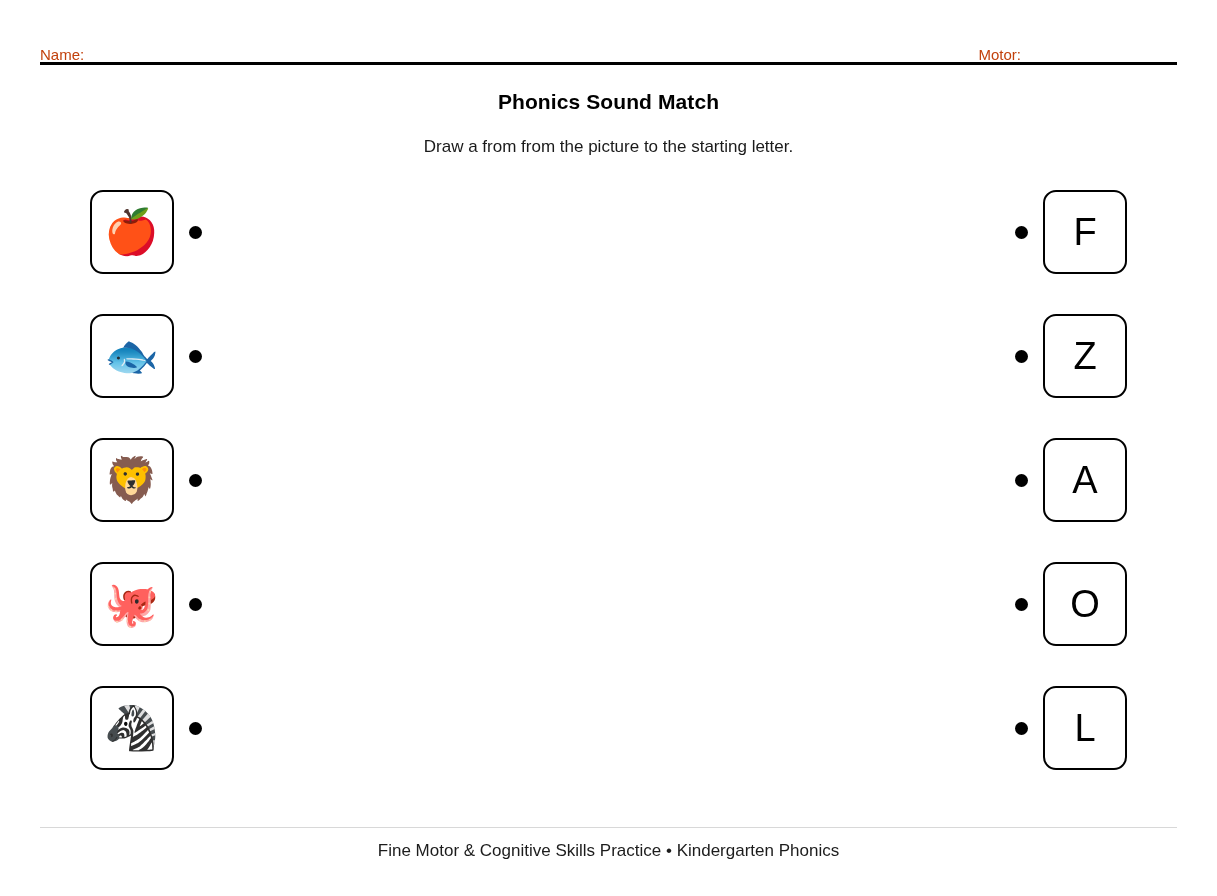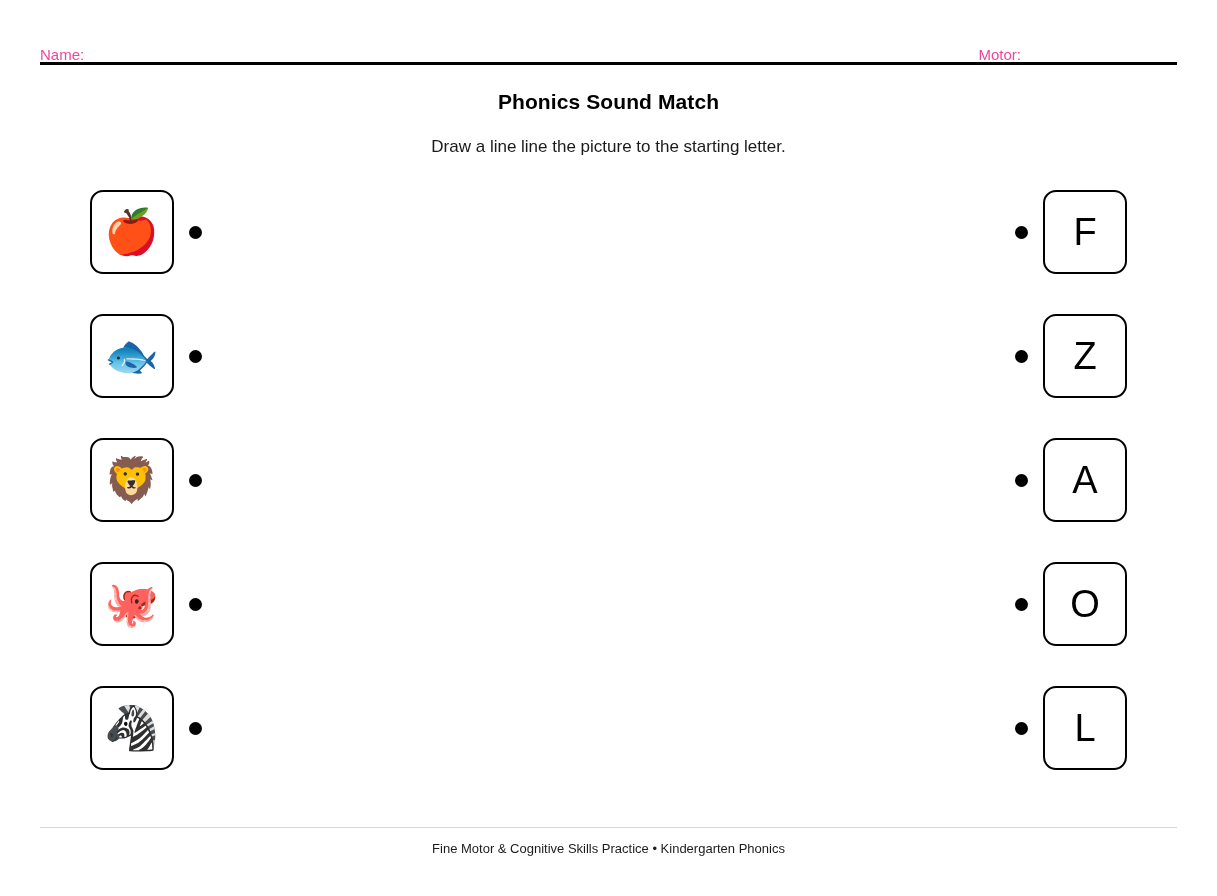--- a/index.html
+++ b/index.html
@@ -37,21 +37,21 @@
   .namefield, .datefield {
     display: flex;
     align-items: flex-end;
     font-size: 15px;
     line-height: 18px;
     color: #111111;
     white-space: nowrap;
   }
   .fieldlabel {
     font-size: 15px;
-    color: #ec4899;
+    color: #c2410c;
   }
   .ruleline {
     display: inline-block;
     border-bottom: 1.5px solid #111111;
     margin-left: 6px;
     height: 13px;
   }
   .ruleline.name { width: 155px; }
   .ruleline.date { width: 150px; }
 
@@ -158,21 +158,21 @@
     top: 827px;
     height: 0;
     border-top: 1px solid #d8d8d8;
   }
   .footer-text {
     position: absolute;
     left: 0;
     right: 0;
     top: 841px;
     text-align: center;
-    font-size: 13px;
+    font-size: 17px;
     color: #1c1c1c;
   }
 </style>
 </head>
 <body>
 
 <div class="page">
 
   <div class="header">
     <div class="namefield">
@@ -181,21 +181,21 @@
     </div>
     <div class="datefield">
       <span class="fieldlabel">Motor:</span>
       <span class="ruleline date"></span>
     </div>
   </div>
 
   <div class="header-rule"></div>
 
   <div class="title">Phonics Sound Match</div>
-  <div class="subtitle">Draw a line line the picture to the starting letter.</div>
+  <div class="subtitle">Draw a from from the picture to the starting letter.</div>
 
   <div class="match-area">
 
     <div class="match-row" style="top:0px;">
       <div class="left-group">
         <div class="card pic-card">
           <span class="emoji">🍎</span>
         </div>
         <span class="dot left-dot"></span>
       </div>

